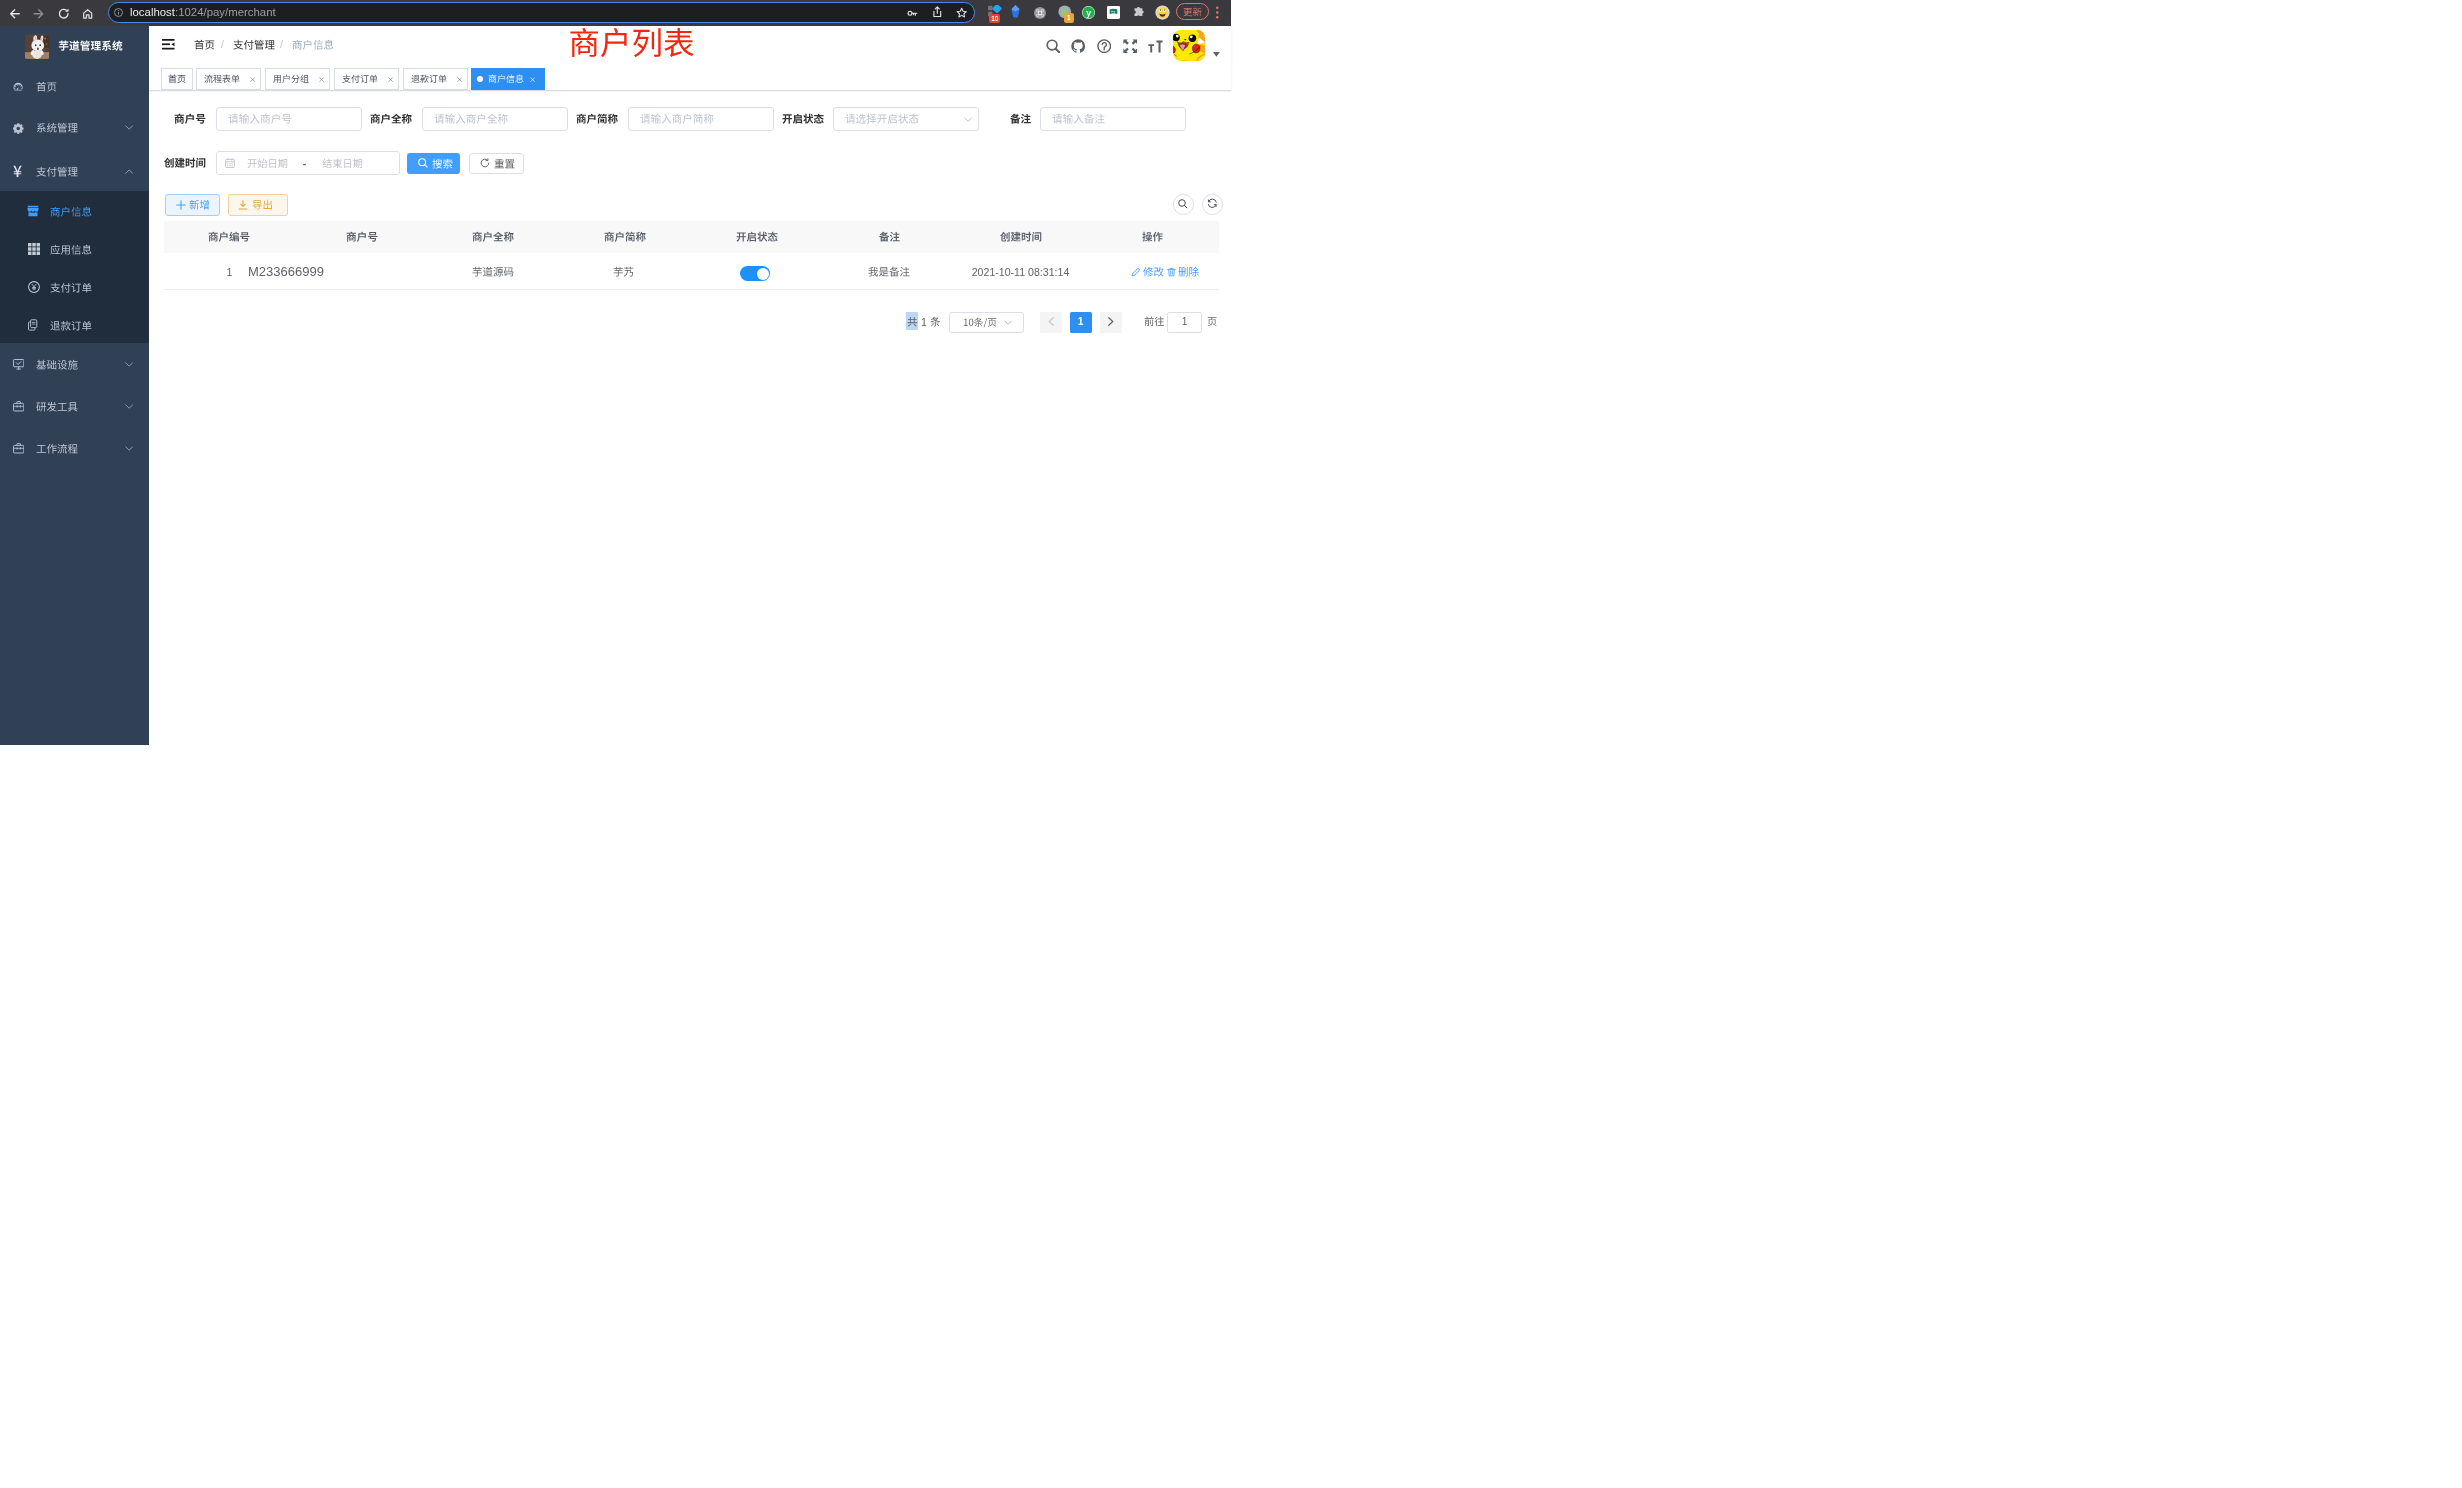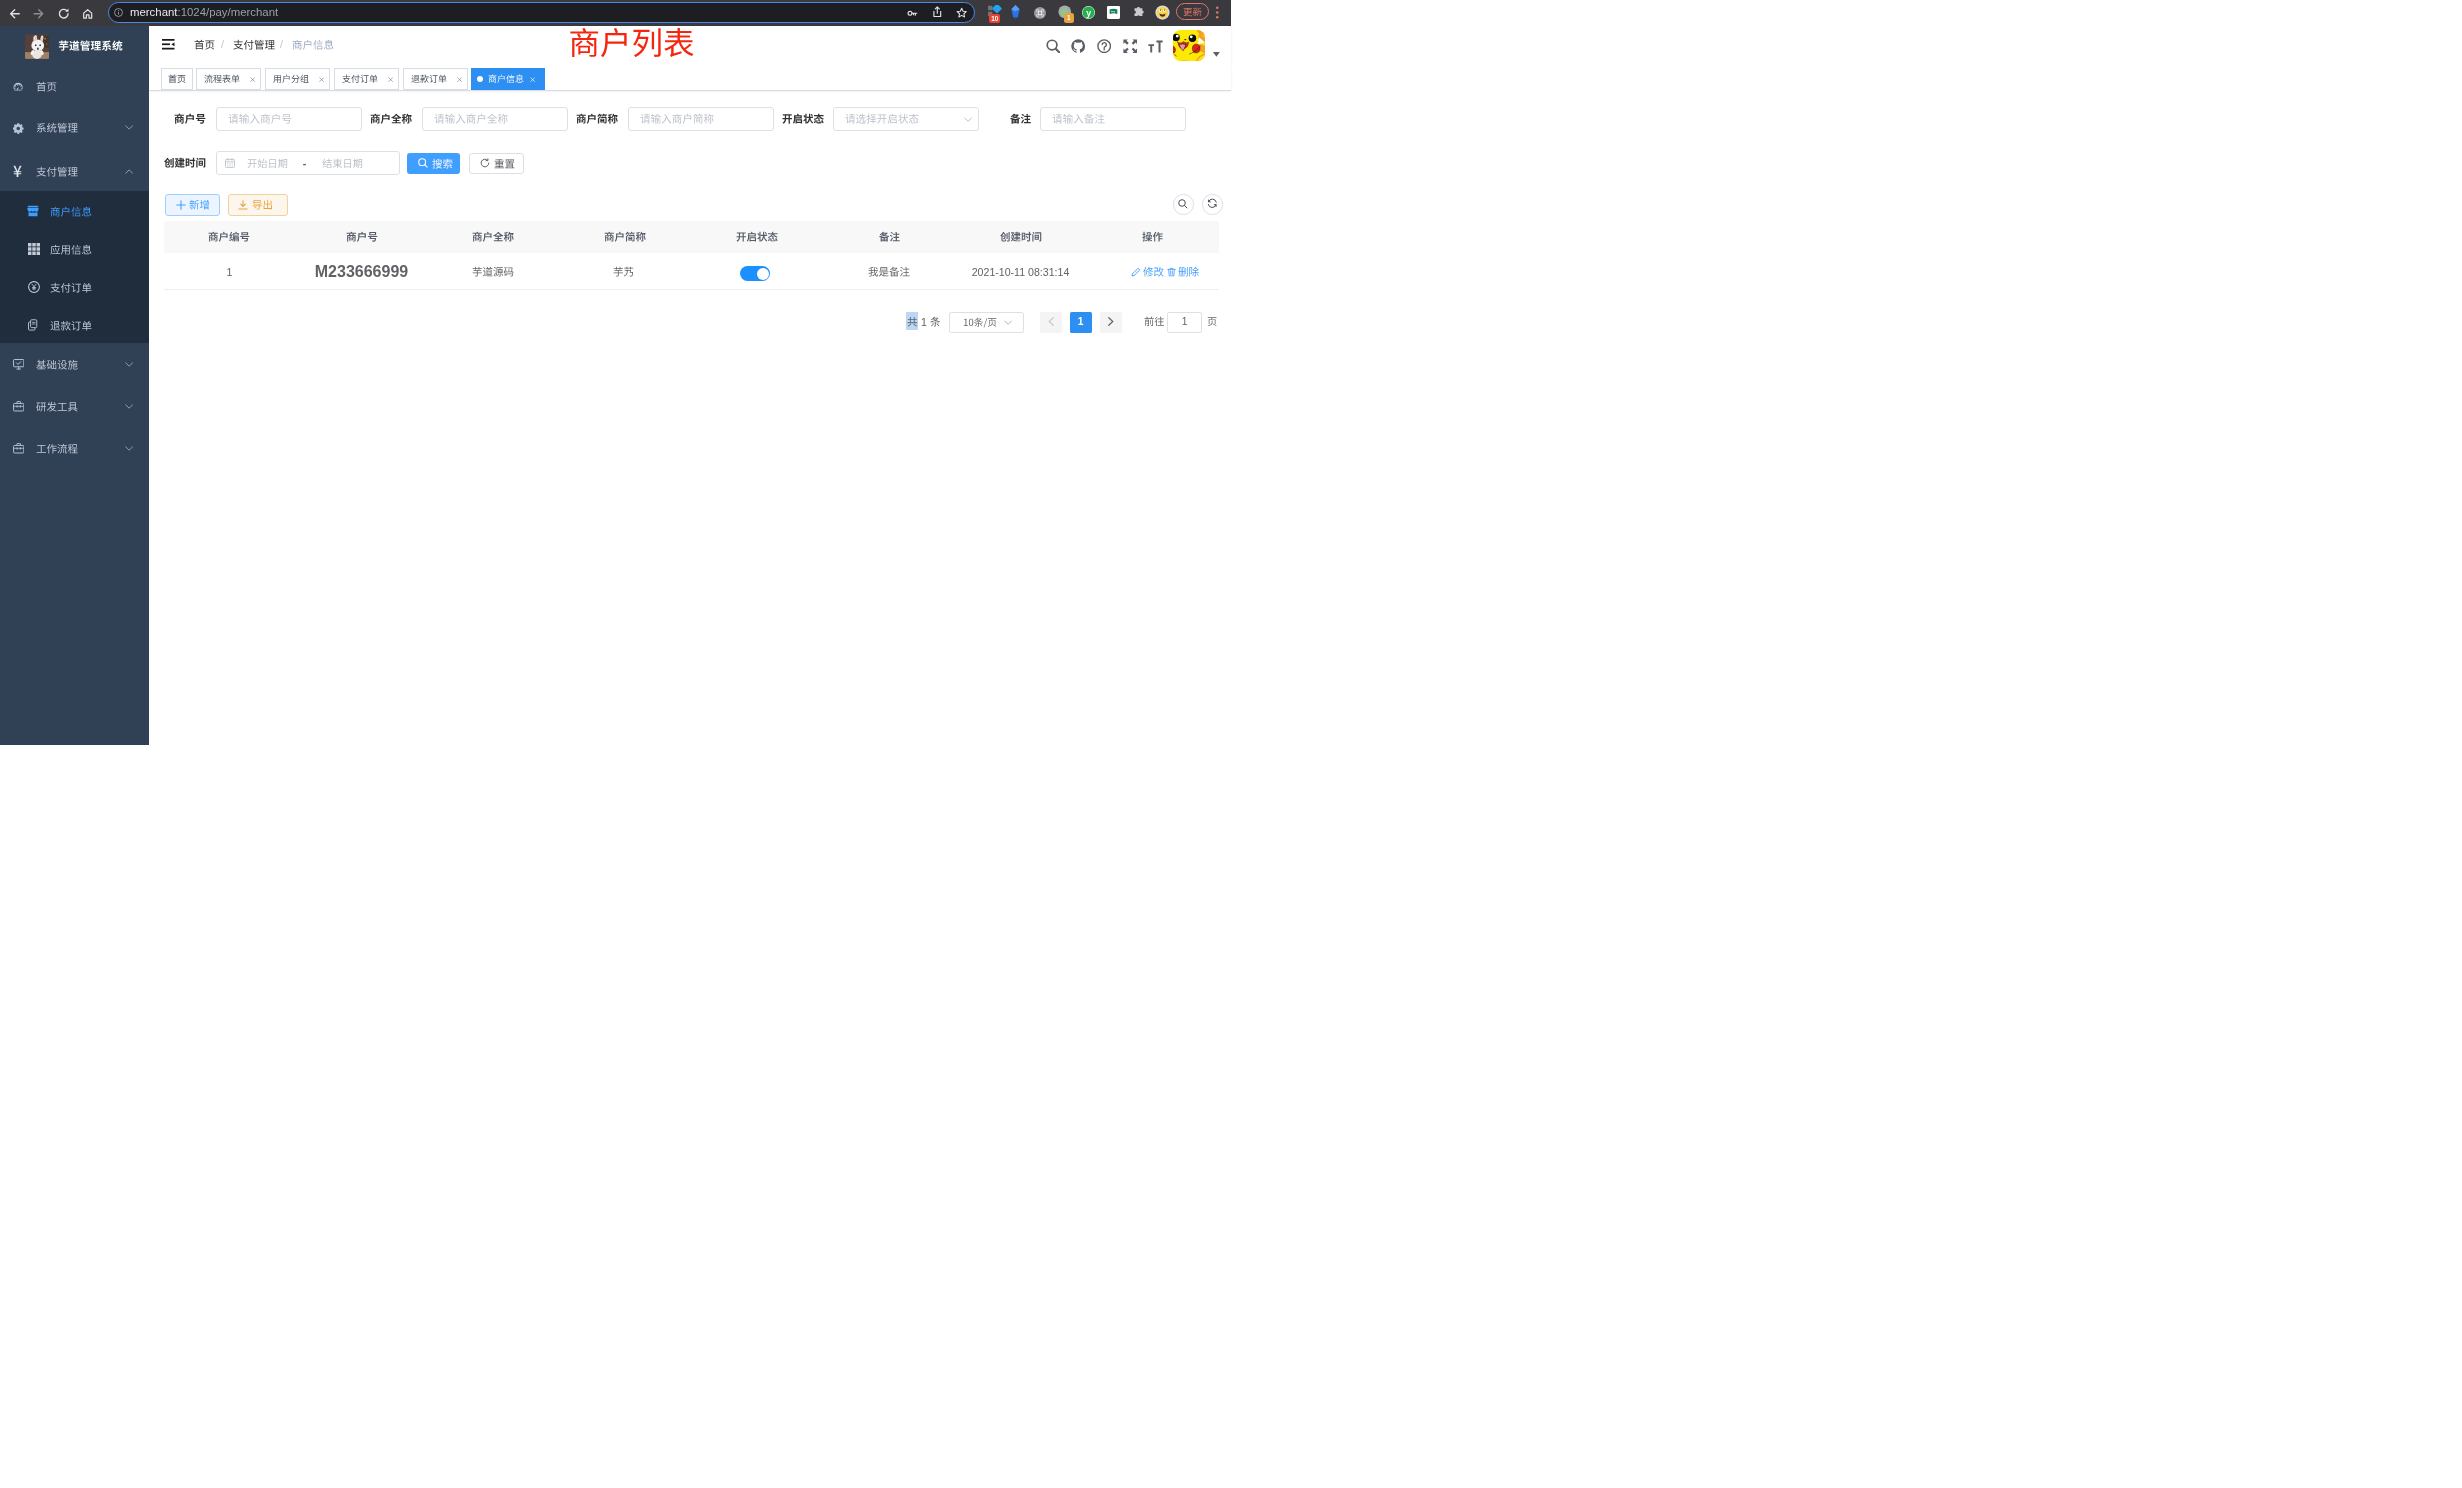--- a/index.html
+++ b/index.html
@@ -17,21 +17,21 @@
   </svg>
 <svg class="abs" style="left:82px;top:8.3px;" width="11.4" height="11.4" viewBox="0 0 15 15">
     <path d="M2.2 6.8L7.5 2.2L12.8 6.8V13.3H9.2V9.0H5.8V13.3H2.2Z" stroke="#dee1e6" stroke-width="1.6" fill="none" stroke-linejoin="round"></path>
   </svg>
 <div class="abs" style="left:108px;top:1.9px;width:867px;height:21px;background:#1d1e22;border:1.4px solid #4c88ea;border-radius:11px"></div>
 <svg class="abs" style="left:114px;top:8.3px;" width="9" height="9" viewBox="0 0 12 12">
     <circle cx="6" cy="6" r="5.3" stroke="#9aa0a6" stroke-width="1.2" fill="none"></circle>
     <rect x="5.4" y="5.2" width="1.2" height="3.6" fill="#9aa0a6"></rect>
     <rect x="5.4" y="2.9" width="1.2" height="1.3" fill="#9aa0a6"></rect>
   </svg>
-<div class="abs" style="left:130px;top:4.2px;font-size:11.4px;line-height:16.7px;white-space:nowrap"><span style="color:#e9eaee">merchant</span><span style="color:#9aa0a6">:1024/pay/merchant</span></div>
+<div class="abs" style="left:130px;top:4.2px;font-size:11.4px;line-height:16.7px;white-space:nowrap"><span style="color:#e9eaee">localhost</span><span style="color:#9aa0a6">:1024/pay/merchant</span></div>
 <svg class="abs" style="left:907px;top:7.6px;" width="10.6" height="10.6" viewBox="0 0 14 14">
     <circle cx="4" cy="7" r="2.6" stroke="#dee1e6" stroke-width="1.5" fill="none"></circle>
     <path d="M6.6 7H13M11 7v2.6M8.7 7v1.8" stroke="#dee1e6" stroke-width="1.5" fill="none" stroke-linecap="round"></path>
   </svg>
 <svg class="abs" style="left:932px;top:6.4px;" width="10.6" height="12" viewBox="0 0 14 16">
     <path d="M2.5 6.5v7.5h9V6.5" stroke="#dee1e6" stroke-width="1.5" fill="none" stroke-linejoin="round"></path>
     <path d="M7 1.5v8M4.3 3.8L7 1.2l2.7 2.6" stroke="#dee1e6" stroke-width="1.5" fill="none" stroke-linecap="round" stroke-linejoin="round"></path>
   </svg>
 <svg class="abs" style="left:956px;top:7.2px;" width="11.4" height="11.4" viewBox="0 0 15 15">
     <path d="M7.5 1.6l1.8 3.9 4.2.5-3.1 2.9.8 4.2-3.7-2.1-3.7 2.1.8-4.2-3.1-2.9 4.2-.5z" stroke="#dee1e6" stroke-width="1.4" fill="none" stroke-linejoin="round"></path>
@@ -470,21 +470,21 @@
     <path transform="translate(0 14.0)" d="M4.6 -10.7L10.5 -10.7L10.5 -9.4L4.6 -9.4ZM10 -10.7L10.4 -10.7L10.6 -10.8L11.6 -10.2Q11 -9.2 10.1 -8.5Q9.3 -7.7 8.2 -7.1Q7.2 -6.5 6 -6Q4.8 -5.6 3.5 -5.2Q2.2 -4.9 0.9 -4.7Q0.9 -5 0.8 -5.2Q0.7 -5.5 0.5 -5.7Q0.4 -6 0.3 -6.2Q1.5 -6.3 2.7 -6.5Q3.9 -6.8 5.1 -7.2Q6.2 -7.5 7.1 -8Q8.1 -8.5 8.8 -9.2Q9.6 -9.8 10 -10.5ZM4.6 -9.5Q5.5 -8.6 6.9 -8Q8.3 -7.3 10.1 -6.9Q11.8 -6.5 13.8 -6.3Q13.6 -6.2 13.4 -5.9Q13.2 -5.6 13.1 -5.4Q12.9 -5.1 12.8 -4.9Q10.9 -5.2 9.1 -5.7Q7.4 -6.2 5.9 -6.9Q4.4 -7.7 3.3 -8.8ZM2.2 -5L11.7 -5L11.7 1.2L10.1 1.2L10.1 -3.7L3.7 -3.7L3.7 1.2L2.2 1.2ZM2.9 -2.7L10.7 -2.7L10.7 -1.6L2.9 -1.6ZM2.9 -0.5L10.7 -0.5L10.7 0.8L2.9 0.8ZM6.2 -4.4L7.7 -4.4L7.7 0.2L6.2 0.2ZM5.1 -11.9L6.7 -11.6Q5.9 -10.4 4.7 -9.3Q3.6 -8.3 1.9 -7.4Q1.8 -7.6 1.6 -7.8Q1.4 -8 1.3 -8.2Q1.1 -8.4 0.9 -8.5Q1.9 -9 2.7 -9.5Q3.5 -10.1 4.1 -10.7Q4.7 -11.3 5.1 -11.9ZM19.4 -5.1L26.7 -5.1L26.7 -3.7L19.4 -3.7ZM18.4 -0.6L27.6 -0.6L27.6 0.8L18.4 0.8ZM18.8 -9.2L27.2 -9.2L27.2 -7.8L18.8 -7.8ZM22.3 -8.4L23.9 -8.4L23.9 -0L22.3 -0ZM15.3 -10.6L16.1 -11.7Q16.6 -11.5 17.1 -11.2Q17.6 -11 18 -10.7Q18.5 -10.5 18.8 -10.3L17.9 -9Q17.6 -9.3 17.2 -9.5Q16.7 -9.8 16.2 -10.1Q15.7 -10.4 15.3 -10.6ZM14.5 -6.7L15.3 -7.8Q15.8 -7.6 16.2 -7.4Q16.7 -7.1 17.2 -6.9Q17.7 -6.6 18 -6.4L17.1 -5.2Q16.9 -5.4 16.4 -5.7Q15.9 -5.9 15.5 -6.2Q15 -6.5 14.5 -6.7ZM14.9 0.1Q15.3 -0.4 15.7 -1.2Q16.2 -1.9 16.7 -2.7Q17.2 -3.6 17.6 -4.4L18.7 -3.4Q18.3 -2.6 17.9 -1.9Q17.5 -1.1 17 -0.3Q16.6 0.4 16.2 1.1ZM21.7 -11.4L23 -11.9Q23.4 -11.4 23.7 -10.8Q24 -10.2 24.2 -9.7L22.7 -9.2Q22.6 -9.6 22.3 -10.3Q22 -10.9 21.7 -11.4Z" fill="#555c68"></path>
   </svg>
 <svg class="abs" style="left:1000px;top:230px" width="42" height="14" viewBox="0 0 56.0 18.2">
     <path transform="translate(0 14.0)" d="M11.4 -11.6L12.9 -11.6L12.9 -0.6Q12.9 0.1 12.8 0.4Q12.6 0.7 12.2 0.9Q11.8 1.1 11.1 1.1Q10.4 1.2 9.4 1.2Q9.4 0.9 9.2 0.5Q9.1 0 8.9 -0.3Q9.4 -0.2 9.8 -0.2Q10.3 -0.2 10.6 -0.2Q10.9 -0.2 11.1 -0.2Q11.3 -0.2 11.4 -0.3Q11.4 -0.4 11.4 -0.6ZM8.7 -10.2L10.2 -10.2L10.2 -2.3L8.7 -2.3ZM2.6 -6.8L6.4 -6.8L6.4 -5.5L2.6 -5.5ZM1.9 -6.8L3.4 -6.8L3.4 -0.9Q3.4 -0.5 3.5 -0.4Q3.6 -0.3 4.1 -0.3Q4.2 -0.3 4.5 -0.3Q4.8 -0.3 5.1 -0.3Q5.5 -0.3 5.8 -0.3Q6 -0.3 6.2 -0.3Q6.5 -0.3 6.6 -0.4Q6.8 -0.6 6.9 -1Q6.9 -1.4 7 -2.1Q7.2 -1.9 7.6 -1.8Q8 -1.6 8.3 -1.6Q8.2 -0.6 8 -0Q7.8 0.5 7.4 0.8Q7 1 6.3 1Q6.2 1 6 1Q5.7 1 5.4 1Q5.1 1 4.8 1Q4.5 1 4.3 1Q4.1 1 4 1Q3.2 1 2.7 0.8Q2.3 0.7 2.1 0.2Q1.9 -0.2 1.9 -0.9ZM5.9 -6.8L7.3 -6.8Q7.3 -6.8 7.3 -6.6Q7.3 -6.4 7.3 -6.2Q7.2 -5.1 7.2 -4.3Q7.1 -3.5 7 -3.1Q6.9 -2.7 6.7 -2.5Q6.5 -2.3 6.3 -2.2Q6.1 -2.1 5.8 -2Q5.6 -2 5.2 -2Q4.8 -2 4.3 -2Q4.3 -2.3 4.2 -2.7Q4.1 -3 4 -3.3Q4.3 -3.3 4.6 -3.2Q4.9 -3.2 5.1 -3.2Q5.2 -3.2 5.3 -3.3Q5.4 -3.3 5.5 -3.4Q5.6 -3.5 5.6 -3.8Q5.7 -4.2 5.8 -4.8Q5.8 -5.5 5.9 -6.6ZM4 -10.3L5.1 -11.1Q5.6 -10.5 6.3 -9.8Q6.9 -9.1 7.5 -8.4Q8.1 -7.8 8.4 -7.2L7.3 -6.2Q7 -6.8 6.4 -7.5Q5.9 -8.2 5.3 -8.9Q4.6 -9.6 4 -10.3ZM4.2 -11.9L5.6 -11.4Q4.9 -9.8 3.8 -8.4Q2.7 -6.9 1.4 -5.9Q1.2 -6.1 1 -6.3Q0.9 -6.5 0.6 -6.7Q0.4 -6.9 0.3 -7Q1.1 -7.6 1.9 -8.4Q2.7 -9.2 3.3 -10.1Q3.9 -11 4.2 -11.9ZM18.7 -8.9L27.3 -8.9L27.3 -7.7L18.7 -7.7ZM19.3 -5L26.6 -5L26.6 -3.9L19.3 -3.9ZM18.7 -3.1L27.1 -3.1L27.1 -1.9L18.7 -1.9ZM21.9 -11.8L23.3 -11.8L23.3 -0.9L21.9 -0.9ZM19.5 -10.8L26.4 -10.8L26.4 -5.8L19.4 -5.8L19.4 -6.9L25.1 -6.9L25.1 -9.6L19.5 -9.6ZM14.8 -11.1L18 -11.1L18 -9.7L14.8 -9.7ZM15.9 -7.1L18 -7.1L18 -5.8L15.9 -5.8ZM17.5 -7.1L17.7 -7.1L18 -7.1L18.8 -6.9Q18.5 -3.8 17.7 -1.8Q16.8 0.2 15.5 1.2Q15.4 1.1 15.2 0.9Q15 0.7 14.8 0.5Q14.6 0.3 14.4 0.2Q15.7 -0.7 16.5 -2.4Q17.2 -4.1 17.5 -6.8ZM16 -4.8Q16.4 -3.4 17.1 -2.6Q17.7 -1.7 18.6 -1.2Q19.5 -0.8 20.6 -0.6Q21.7 -0.4 23 -0.4Q23.2 -0.4 23.6 -0.4Q24.1 -0.4 24.6 -0.4Q25.2 -0.4 25.8 -0.4Q26.3 -0.4 26.8 -0.4Q27.3 -0.4 27.6 -0.5Q27.4 -0.3 27.3 -0.1Q27.2 0.2 27.1 0.5Q27 0.7 27 0.9L26.3 0.9L22.9 0.9Q21.4 0.9 20.2 0.7Q18.9 0.5 17.9 -0.1Q16.9 -0.6 16.1 -1.7Q15.4 -2.8 14.9 -4.5ZM15.3 -5.2Q15.2 -5.3 15.1 -5.5Q15 -5.8 14.9 -6Q14.8 -6.2 14.7 -6.3Q14.9 -6.4 15.2 -6.7Q15.4 -6.9 15.7 -7.3Q15.8 -7.5 16.1 -8.1Q16.4 -8.6 16.8 -9.4Q17.2 -10.2 17.4 -11L17.4 -11L18 -11.3L18.9 -10.6Q18.3 -9.3 17.6 -8.1Q16.9 -6.8 16.3 -5.9L16.3 -5.9Q16.3 -5.9 16.2 -5.8Q16 -5.8 15.8 -5.6Q15.6 -5.5 15.4 -5.4Q15.3 -5.3 15.3 -5.2ZM29.7 -10.7L33.7 -10.7L33.7 -1.4L29.7 -1.4L29.7 -2.7L32.3 -2.7L32.3 -9.4L29.7 -9.4ZM29.8 -6.8L32.7 -6.8L32.7 -5.5L29.8 -5.5ZM29 -10.7L30.4 -10.7L30.4 -0.3L29 -0.3ZM34.2 -9.2L41.6 -9.2L41.6 -7.7L34.2 -7.7ZM38.5 -11.8L40.1 -11.8L40.1 -0.8Q40.1 -0.1 39.9 0.2Q39.7 0.6 39.2 0.8Q38.8 0.9 38.1 1Q37.3 1 36.3 1Q36.2 0.7 36.1 0.3Q35.9 -0.2 35.8 -0.5Q36.3 -0.5 36.8 -0.5Q37.2 -0.5 37.6 -0.5Q38 -0.5 38.1 -0.5Q38.3 -0.5 38.4 -0.6Q38.5 -0.6 38.5 -0.8ZM34.5 -6.1L35.7 -6.7Q36.1 -6.3 36.5 -5.7Q36.9 -5.1 37.3 -4.5Q37.6 -4 37.8 -3.6L36.5 -2.8Q36.3 -3.2 36 -3.8Q35.6 -4.4 35.2 -5Q34.8 -5.6 34.5 -6.1ZM43.1 -8.5L44.6 -8.5L44.6 1.2L43.1 1.2ZM43.3 -11L44.5 -11.7Q44.8 -11.4 45.1 -11.1Q45.5 -10.7 45.8 -10.3Q46 -10 46.2 -9.7L44.9 -8.8Q44.8 -9.1 44.5 -9.5Q44.2 -9.9 43.9 -10.3Q43.6 -10.7 43.3 -11ZM46.8 -11.1L54.3 -11.1L54.3 -9.7L46.8 -9.7ZM53.5 -11.1L55 -11.1L55 -0.4Q55 0.1 54.9 0.4Q54.8 0.7 54.5 0.9Q54.1 1.1 53.6 1.1Q53.2 1.1 52.5 1.1Q52.4 0.8 52.3 0.4Q52.2 0 52.1 -0.2Q52.4 -0.2 52.8 -0.2Q53.1 -0.2 53.2 -0.2Q53.4 -0.2 53.4 -0.3Q53.5 -0.3 53.5 -0.5ZM47.6 -4L47.6 -2.5L50.4 -2.5L50.4 -4ZM47.6 -6.7L47.6 -5.2L50.4 -5.2L50.4 -6.7ZM46.2 -7.9L51.9 -7.9L51.9 -1.3L46.2 -1.3Z" fill="#555c68"></path>
   </svg>
 <svg class="abs" style="left:1142px;top:230px" width="21" height="14" viewBox="0 0 28.0 18.2">
     <path transform="translate(0 14.0)" d="M0.4 -4.6Q1.2 -4.8 2.3 -5.2Q3.4 -5.5 4.5 -5.9L4.7 -4.6Q3.7 -4.2 2.7 -3.8Q1.6 -3.5 0.7 -3.2ZM0.6 -9.2L4.6 -9.2L4.6 -7.8L0.6 -7.8ZM2 -11.9L3.4 -11.9L3.4 -0.5Q3.4 0 3.3 0.3Q3.2 0.6 2.9 0.8Q2.6 1 2.2 1Q1.8 1.1 1.2 1.1Q1.2 0.8 1.1 0.4Q1 0 0.9 -0.3Q1.2 -0.2 1.4 -0.2Q1.7 -0.2 1.8 -0.2Q2 -0.2 2 -0.5ZM7.7 -10.3L7.7 -9.2L10.4 -9.2L10.4 -10.3ZM6.4 -11.3L11.8 -11.3L11.8 -8.1L6.4 -8.1ZM6.2 -6.6L6.2 -5.4L7.6 -5.4L7.6 -6.6ZM5.1 -7.6L8.7 -7.6L8.7 -4.3L5.1 -4.3ZM10.5 -6.6L10.5 -5.4L11.9 -5.4L11.9 -6.6ZM9.4 -7.6L13.1 -7.6L13.1 -4.3L9.4 -4.3ZM4.9 -3.4L13.4 -3.4L13.4 -2.2L4.9 -2.2ZM8.3 -4.4L9.8 -4.4L9.8 1.2L8.3 1.2ZM8.2 -2.8L9.3 -2.4Q8.8 -1.6 8.1 -1Q7.4 -0.3 6.5 0.2Q5.7 0.7 4.8 1Q4.6 0.7 4.4 0.4Q4.1 0 3.9 -0.2Q4.7 -0.4 5.5 -0.8Q6.4 -1.2 7.1 -1.7Q7.7 -2.2 8.2 -2.8ZM10.1 -2.7Q10.4 -2.2 11 -1.7Q11.6 -1.2 12.3 -0.9Q13 -0.5 13.7 -0.3Q13.5 -0.2 13.3 0.1Q13.1 0.3 13 0.5Q12.8 0.7 12.7 0.9Q12 0.6 11.3 0.1Q10.6 -0.4 10 -1Q9.4 -1.6 9 -2.3ZM20.9 -9.6L27.6 -9.6L27.6 -8.1L20.2 -8.1ZM22.7 -6.5L27.2 -6.5L27.2 -5.1L22.7 -5.1ZM22.7 -3.4L27.4 -3.4L27.4 -2L22.7 -2ZM21.9 -9.1L23.5 -9.1L23.5 1.2L21.9 1.2ZM21.3 -11.7L22.7 -11.3Q22.3 -10.2 21.8 -9.1Q21.3 -8 20.6 -7Q20 -6.1 19.4 -5.3Q19.3 -5.5 19.1 -5.7Q18.9 -5.9 18.6 -6.1Q18.4 -6.3 18.2 -6.4Q18.9 -7 19.4 -7.9Q20 -8.7 20.5 -9.7Q20.9 -10.7 21.3 -11.7ZM17.6 -11.8L19.1 -11.3Q18.6 -10.2 18 -9Q17.4 -7.8 16.7 -6.7Q16 -5.7 15.2 -4.9Q15.1 -5 15 -5.3Q14.8 -5.7 14.7 -6Q14.5 -6.3 14.4 -6.4Q15 -7.1 15.6 -8Q16.2 -8.8 16.8 -9.8Q17.3 -10.8 17.6 -11.8ZM16.2 -8L17.7 -9.5L17.7 -9.5L17.7 1.2L16.2 1.2Z" fill="#555c68"></path>
   </svg>
 <div class="abs" style="left:164px;top:253px;width:1055px;height:37px;background:#fff;border-bottom:0.8px solid #ebeef5"></div>
 <div class="abs" style="left:116px;top:264px;width:227px;text-align:center;font-size:10.6px;line-height:16px;color:#606266;font-weight:400;white-space:nowrap">1</div>
-<div class="abs" style="left:248px;top:264px;width:227px;text-align:center;font-size:16px;line-height:16px;color:#606266;font-weight:700;white-space:nowrap">M233666999</div>
+<div class="abs" style="left:248px;top:264px;width:227px;text-align:left;font-size:13px;line-height:16px;color:#606266;font-weight:400;white-space:nowrap">M233666999</div>
 <svg class="abs" style="left:472px;top:265px" width="42" height="14" viewBox="0 0 56.0 18.2">
     <path transform="translate(0 14.0)" d="M0.9 -10.3L13.1 -10.3L13.1 -9.4L0.9 -9.4ZM1.9 -7.5L12.2 -7.5L12.2 -6.6L1.9 -6.6ZM0.8 -4.4L13.2 -4.4L13.2 -3.4L0.8 -3.4ZM4.1 -11.8L5.1 -11.8L5.1 -8L4.1 -8ZM8.8 -11.8L9.8 -11.8L9.8 -8L8.8 -8ZM6.5 -7.3L7.6 -7.3L7.6 -0.3Q7.6 0.2 7.4 0.5Q7.3 0.7 6.9 0.9Q6.5 1 5.9 1Q5.2 1.1 4.3 1.1Q4.2 0.9 4.2 0.7Q4.1 0.5 4 0.3Q3.9 0.2 3.9 0Q4.4 0 4.9 0Q5.3 0 5.7 0Q6 0 6.2 0Q6.4 0 6.5 -0Q6.5 -0.1 6.5 -0.3ZM18.4 -9.9L27.3 -9.9L27.3 -9L18.4 -9ZM22.2 -9.5L23.4 -9.4Q23.2 -8.9 23 -8.4Q22.7 -7.8 22.5 -7.4L21.7 -7.6Q21.8 -8 22 -8.6Q22.1 -9.1 22.2 -9.5ZM24.6 -11.8L25.7 -11.5Q25.3 -10.9 25 -10.4Q24.6 -9.9 24.3 -9.5L23.5 -9.8Q23.7 -10 23.9 -10.4Q24.1 -10.7 24.3 -11.1Q24.5 -11.5 24.6 -11.8ZM19.8 -11.4L20.7 -11.8Q21 -11.5 21.3 -11Q21.6 -10.6 21.7 -10.2L20.8 -9.8Q20.6 -10.2 20.4 -10.6Q20.1 -11.1 19.8 -11.4ZM17.7 -6.8L17.7 -1.2L16.7 -1.2L16.7 -5.8L14.7 -5.8L14.7 -6.8ZM14.9 -10.7L15.7 -11.2Q16.1 -10.9 16.5 -10.5Q16.9 -10.1 17.2 -9.7Q17.6 -9.3 17.8 -8.9L16.9 -8.3Q16.7 -8.7 16.4 -9.1Q16 -9.5 15.7 -9.9Q15.3 -10.4 14.9 -10.7ZM17.2 -1.5Q17.5 -1.5 17.9 -1.3Q18.2 -1.1 18.8 -0.7Q19.4 -0.4 20.3 -0.2Q21.2 -0.1 22.4 -0.1Q23.2 -0.1 24.1 -0.2Q25 -0.2 25.9 -0.3Q26.8 -0.3 27.5 -0.4Q27.4 -0.3 27.3 -0.1Q27.3 0.1 27.2 0.3Q27.2 0.5 27.2 0.6Q26.8 0.7 26.2 0.7Q25.6 0.7 24.9 0.7Q24.2 0.8 23.5 0.8Q22.9 0.8 22.4 0.8Q21.1 0.8 20.2 0.6Q19.3 0.5 18.5 0.1Q18.1 -0.2 17.8 -0.4Q17.4 -0.7 17.2 -0.7Q16.9 -0.7 16.6 -0.4Q16.3 -0.2 16 0.1Q15.6 0.5 15.2 1L14.6 0.1Q15.3 -0.6 16 -1.1Q16.6 -1.5 17.2 -1.5ZM20.4 -5.2L20.4 -4L25.1 -4L25.1 -5.2ZM20.4 -3.2L20.4 -2.1L25.1 -2.1L25.1 -3.2ZM20.4 -7.1L20.4 -5.9L25.1 -5.9L25.1 -7.1ZM19.4 -7.9L26.1 -7.9L26.1 -1.2L19.4 -1.2ZM33.1 -11.1L41.3 -11.1L41.3 -10.1L33.1 -10.1ZM32.7 -11.1L33.8 -11.1L33.8 -7.2Q33.8 -6.3 33.7 -5.2Q33.6 -4.2 33.4 -3Q33.2 -1.9 32.9 -0.9Q32.5 0.2 31.9 1.1Q31.8 1 31.6 0.9Q31.5 0.8 31.3 0.7Q31.1 0.6 31 0.5Q31.6 -0.3 31.9 -1.3Q32.3 -2.3 32.5 -3.3Q32.6 -4.4 32.7 -5.4Q32.7 -6.4 32.7 -7.2ZM35.5 -5.7L35.5 -4.5L39.8 -4.5L39.8 -5.7ZM35.5 -7.7L35.5 -6.5L39.8 -6.5L39.8 -7.7ZM34.6 -8.5L40.8 -8.5L40.8 -3.7L34.6 -3.7ZM35.1 -2.9L36 -2.6Q35.8 -2.1 35.5 -1.6Q35.2 -1 34.9 -0.6Q34.5 -0.1 34.2 0.3Q34.1 0.2 34 0.1Q33.8 0 33.7 -0.1Q33.5 -0.2 33.4 -0.3Q33.9 -0.8 34.3 -1.5Q34.8 -2.2 35.1 -2.9ZM39 -2.6L39.9 -3Q40.2 -2.6 40.5 -2.1Q40.8 -1.6 41.1 -1.1Q41.4 -0.6 41.5 -0.3L40.6 0.1Q40.4 -0.2 40.2 -0.7Q39.9 -1.2 39.6 -1.7Q39.3 -2.2 39 -2.6ZM37.1 -9.9L38.3 -9.7Q38.1 -9.2 37.8 -8.8Q37.6 -8.3 37.4 -8L36.6 -8.2Q36.7 -8.6 36.9 -9.1Q37 -9.6 37.1 -9.9ZM37.1 -4.1L38.1 -4.1L38.1 0Q38.1 0.4 38 0.6Q37.9 0.8 37.6 1Q37.3 1.1 36.9 1.1Q36.4 1.1 35.7 1.1Q35.7 0.9 35.6 0.7Q35.5 0.4 35.4 0.2Q35.9 0.2 36.3 0.2Q36.7 0.2 36.9 0.2Q37.1 0.2 37.1 0ZM29.2 -10.9L29.8 -11.6Q30.2 -11.4 30.7 -11.1Q31.1 -10.8 31.5 -10.6Q31.9 -10.3 32.2 -10.1L31.5 -9.3Q31.3 -9.5 30.9 -9.8Q30.5 -10 30 -10.3Q29.6 -10.6 29.2 -10.9ZM28.5 -7.1L29.1 -7.8Q29.5 -7.6 30 -7.4Q30.4 -7.1 30.8 -6.9Q31.2 -6.6 31.5 -6.4L30.9 -5.6Q30.6 -5.8 30.2 -6.1Q29.8 -6.3 29.4 -6.6Q28.9 -6.9 28.5 -7.1ZM28.8 0.3Q29.1 -0.2 29.5 -1Q29.9 -1.7 30.3 -2.6Q30.6 -3.4 31 -4.2L31.8 -3.6Q31.5 -2.9 31.2 -2.1Q30.8 -1.3 30.5 -0.5Q30.1 0.3 29.8 0.9ZM54.1 -5.6L55.2 -5.6Q55.2 -5.6 55.2 -5.5Q55.2 -5.5 55.1 -5.3Q55.1 -5.2 55.1 -5.1Q55 -3.3 54.8 -2.1Q54.6 -0.9 54.4 -0.3Q54.2 0.4 54 0.6Q53.8 0.8 53.6 0.9Q53.3 1 53 1Q52.8 1.1 52.3 1.1Q51.9 1.1 51.3 1Q51.3 0.8 51.3 0.5Q51.2 0.3 51.1 0.1Q51.6 0.1 52 0.1Q52.4 0.1 52.6 0.1Q52.8 0.1 52.9 0.1Q53 0.1 53.1 -0Q53.3 -0.2 53.5 -0.8Q53.7 -1.4 53.8 -2.5Q54 -3.6 54.1 -5.4ZM48.2 -10.9L53.4 -10.9L53.4 -10L48.2 -10ZM48.9 -9.1L49.9 -9Q49.8 -8.3 49.7 -7.5Q49.6 -6.7 49.6 -6Q49.5 -5.3 49.4 -4.7L48.4 -4.7Q48.5 -5.3 48.6 -6Q48.7 -6.8 48.8 -7.6Q48.8 -8.4 48.9 -9.1ZM48.7 -5.6L54.4 -5.6L54.4 -4.7L48.7 -4.7ZM47.7 -2.9L53.1 -2.9L53.1 -1.9L47.7 -1.9ZM53 -10.9L53.1 -10.9L53.2 -11L54 -10.9Q53.9 -10.3 53.9 -9.5Q53.8 -8.8 53.7 -8Q53.6 -7.2 53.5 -6.4Q53.4 -5.6 53.3 -4.9L52.3 -5Q52.4 -5.7 52.5 -6.5Q52.6 -7.3 52.7 -8.1Q52.8 -8.9 52.9 -9.6Q52.9 -10.3 53 -10.8ZM42.7 -11L47.5 -11L47.5 -10.1L42.7 -10.1ZM44.1 -6.7L47.1 -6.7L47.1 -0.6L44.1 -0.6L44.1 -1.6L46.2 -1.6L46.2 -5.8L44.1 -5.8ZM44.5 -10.5L45.5 -10.3Q45.2 -9 44.9 -7.8Q44.5 -6.5 44 -5.4Q43.5 -4.3 42.9 -3.5Q42.9 -3.6 42.8 -3.8Q42.7 -4 42.6 -4.2Q42.5 -4.5 42.4 -4.6Q43.2 -5.7 43.7 -7.2Q44.2 -8.8 44.5 -10.5ZM43.6 -6.7L44.5 -6.7L44.5 0.5L43.6 0.5Z" fill="#606266"></path>
   </svg>
 <svg class="abs" style="left:613px;top:265px" width="21" height="14" viewBox="0 0 28.0 18.2">
     <path transform="translate(0 14.0)" d="M0.9 -10.3L13.1 -10.3L13.1 -9.4L0.9 -9.4ZM1.9 -7.5L12.2 -7.5L12.2 -6.6L1.9 -6.6ZM0.8 -4.4L13.2 -4.4L13.2 -3.4L0.8 -3.4ZM4.1 -11.8L5.1 -11.8L5.1 -8L4.1 -8ZM8.8 -11.8L9.8 -11.8L9.8 -8L8.8 -8ZM6.5 -7.3L7.6 -7.3L7.6 -0.3Q7.6 0.2 7.4 0.5Q7.3 0.7 6.9 0.9Q6.5 1 5.9 1Q5.2 1.1 4.3 1.1Q4.2 0.9 4.2 0.7Q4.1 0.5 4 0.3Q3.9 0.2 3.9 0Q4.4 0 4.9 0Q5.3 0 5.7 0Q6 0 6.2 0Q6.4 0 6.5 -0Q6.5 -0.1 6.5 -0.3ZM15 -10.5L27 -10.5L27 -9.5L15 -9.5ZM18 -11.8L19.1 -11.8L19.1 -8.1L18 -8.1ZM22.9 -11.8L23.9 -11.8L23.9 -8.1L22.9 -8.1ZM22.7 -4.9L26 -4.9L26 -3.9L22.7 -3.9ZM15.5 -7.5L23.2 -7.5L23.2 -6.5L15.5 -6.5ZM25.7 -4.9L26.8 -4.9Q26.8 -4.9 26.8 -4.8Q26.7 -4.7 26.7 -4.6Q26.7 -4.5 26.7 -4.4Q26.6 -2.8 26.4 -1.8Q26.2 -0.8 26.1 -0.2Q25.9 0.3 25.6 0.6Q25.4 0.8 25.1 0.9Q24.9 1 24.5 1Q24.2 1 23.7 1Q23.1 1 22.5 1Q22.5 0.7 22.4 0.5Q22.3 0.2 22.2 -0.1Q22.8 0 23.4 0Q23.9 0 24.2 0Q24.4 0 24.5 0Q24.6 -0 24.8 -0.1Q24.9 -0.3 25.1 -0.8Q25.3 -1.3 25.4 -2.3Q25.6 -3.2 25.7 -4.7ZM18.7 -7.1L19.8 -7.1Q19.7 -5.8 19.5 -4.7Q19.3 -3.5 18.8 -2.4Q18.3 -1.3 17.4 -0.5Q16.6 0.4 15.1 1Q15 0.8 14.8 0.6Q14.6 0.3 14.4 0.2Q15.8 -0.4 16.6 -1.1Q17.4 -1.9 17.8 -2.9Q18.3 -3.8 18.4 -4.9Q18.6 -6 18.7 -7.1ZM22.9 -7.5L24 -7.5Q23.9 -6.9 23.7 -6.2Q23.6 -5.6 23.5 -5Q23.3 -4.4 23.2 -3.9L22.2 -3.9Q22.3 -4.4 22.5 -5Q22.6 -5.6 22.7 -6.3Q22.8 -6.9 22.9 -7.5Z" fill="#606266"></path>
   </svg>
 <div class="abs" style="left:740px;top:266px;width:30px;height:15px;border-radius:7.6px;background:#1d90ff"></div>
 <div class="abs" style="left:726px;top:268px;width:12px;height:12px;border-radius:50%;background:#fff;left:757px"></div>
 <svg class="abs" style="left:868px;top:265px" width="42" height="14" viewBox="0 0 56.0 18.2">
     <path transform="translate(0 14.0)" d="M9.9 -10.8L10.7 -11.4Q11.1 -11 11.5 -10.6Q11.9 -10.2 12.3 -9.8Q12.7 -9.4 12.9 -9L12.1 -8.4Q11.8 -8.8 11.5 -9.2Q11.1 -9.6 10.7 -10Q10.3 -10.5 9.9 -10.8ZM0.8 -7.6L13.2 -7.6L13.2 -6.6L0.8 -6.6ZM0.6 -3.5Q1.4 -3.7 2.5 -3.9Q3.6 -4.1 4.9 -4.4Q6.1 -4.6 7.3 -4.9L7.4 -4Q6.3 -3.7 5.1 -3.4Q3.9 -3.1 2.8 -2.9Q1.8 -2.7 0.9 -2.5ZM3.8 -10.3L4.8 -10.3L4.8 -0.2Q4.8 0.3 4.7 0.5Q4.6 0.8 4.2 0.9Q3.9 1.1 3.3 1.1Q2.7 1.1 1.9 1.1Q1.8 1 1.8 0.8Q1.7 0.6 1.6 0.4Q1.6 0.2 1.5 0.1Q2.1 0.1 2.7 0.1Q3.3 0.1 3.5 0.1Q3.6 0.1 3.7 0Q3.8 -0.1 3.8 -0.2ZM6.4 -11.6L7.2 -10.7Q6.4 -10.4 5.4 -10.2Q4.3 -10 3.3 -9.8Q2.2 -9.6 1.2 -9.4Q1.2 -9.6 1.1 -9.9Q1 -10.1 0.9 -10.3Q1.9 -10.5 2.9 -10.7Q3.9 -10.9 4.8 -11.1Q5.8 -11.3 6.4 -11.6ZM7.8 -11.6L8.9 -11.6Q8.9 -9.7 9.1 -8Q9.2 -6.2 9.5 -4.7Q9.8 -3.3 10.2 -2.2Q10.6 -1.1 11 -0.5Q11.5 0.1 12 0.1Q12.3 0.1 12.4 -0.5Q12.6 -1.1 12.6 -2.4Q12.8 -2.3 13 -2.1Q13.3 -1.9 13.5 -1.8Q13.4 -0.7 13.2 -0Q13.1 0.6 12.7 0.9Q12.4 1.2 11.9 1.2Q11.2 1.2 10.6 0.7Q10.1 0.2 9.6 -0.7Q9.2 -1.5 8.9 -2.7Q8.5 -3.9 8.3 -5.4Q8.1 -6.8 8 -8.4Q7.9 -10 7.8 -11.6ZM11.6 -6L12.6 -5.6Q11.9 -4.3 10.9 -3.1Q10 -2 8.8 -1Q7.6 -0.1 6.3 0.6Q6.2 0.4 6 0.2Q5.8 -0.1 5.6 -0.2Q6.8 -0.8 8 -1.7Q9.1 -2.6 10.1 -3.7Q11 -4.8 11.6 -6ZM14.8 -5.6L27.2 -5.6L27.2 -4.6L14.8 -4.6ZM21 -3.1L26.3 -3.1L26.3 -2.2L21 -2.2ZM20.6 -5.2L21.6 -5.2L21.6 0.1L20.6 0.1ZM17.8 -2.9Q18.3 -1.7 19 -1.2Q19.8 -0.6 20.8 -0.4Q21.9 -0.2 23.3 -0.1Q23.5 -0.1 23.9 -0.1Q24.3 -0.1 24.8 -0.1Q25.3 -0.1 25.8 -0.2Q26.4 -0.2 26.8 -0.2Q27.3 -0.2 27.5 -0.2Q27.4 -0 27.3 0.1Q27.2 0.3 27.2 0.5Q27.1 0.7 27.1 0.8L26.3 0.8L23.3 0.8Q22 0.8 21 0.7Q20.1 0.6 19.3 0.2Q18.5 -0.2 18 -0.8Q17.4 -1.5 17 -2.6ZM17.2 -4.2L18.3 -4Q18 -2.3 17.2 -1Q16.4 0.3 15.3 1.1Q15.2 1 15.1 0.9Q14.9 0.8 14.8 0.6Q14.6 0.5 14.5 0.4Q15.6 -0.3 16.3 -1.5Q17 -2.7 17.2 -4.2ZM17.3 -8.5L17.3 -7.3L24.6 -7.3L24.6 -8.5ZM17.3 -10.4L17.3 -9.3L24.6 -9.3L24.6 -10.4ZM16.3 -11.2L25.7 -11.2L25.7 -6.5L16.3 -6.5ZM32.6 -10.6L38.6 -10.6L38.6 -9.6L32.6 -9.6ZM38.2 -10.6L38.4 -10.6L38.6 -10.6L39.3 -10.2Q38.7 -9.3 37.8 -8.5Q37 -7.8 35.9 -7.2Q34.9 -6.6 33.7 -6.1Q32.5 -5.7 31.3 -5.3Q30.1 -5 28.9 -4.8Q28.9 -5 28.8 -5.2Q28.7 -5.3 28.6 -5.5Q28.5 -5.7 28.4 -5.8Q29.6 -6 30.7 -6.2Q31.9 -6.5 33 -6.9Q34.2 -7.3 35.2 -7.9Q36.1 -8.4 36.9 -9Q37.7 -9.7 38.2 -10.4ZM32.5 -9.6Q33.4 -8.6 34.8 -7.9Q36.2 -7.1 37.9 -6.7Q39.7 -6.2 41.6 -6Q41.5 -5.9 41.4 -5.7Q41.3 -5.5 41.1 -5.3Q41 -5.2 41 -5Q39.1 -5.3 37.3 -5.8Q35.5 -6.3 34 -7.2Q32.6 -8 31.6 -9.1ZM30.4 -5L39.6 -5L39.6 1.1L38.4 1.1L38.4 -4.1L31.5 -4.1L31.5 1.1L30.4 1.1ZM30.8 -2.7L38.9 -2.7L38.9 -1.8L30.8 -1.8ZM30.8 -0.3L38.9 -0.3L38.9 0.7L30.8 0.7ZM34.4 -4.6L35.5 -4.6L35.5 0.3L34.4 0.3ZM33.2 -11.8L34.3 -11.6Q33.6 -10.4 32.5 -9.4Q31.4 -8.3 29.8 -7.5Q29.7 -7.6 29.6 -7.7Q29.5 -7.9 29.3 -8Q29.2 -8.2 29.1 -8.2Q30.1 -8.7 30.9 -9.3Q31.7 -9.9 32.2 -10.6Q32.8 -11.2 33.2 -11.8ZM47.2 -4.9L54.6 -4.9L54.6 -3.9L47.2 -3.9ZM46.2 -0.3L55.5 -0.3L55.5 0.7L46.2 0.7ZM46.7 -9.1L55.1 -9.1L55.1 -8.1L46.7 -8.1ZM50.4 -8.5L51.4 -8.5L51.4 0.2L50.4 0.2ZM43.3 -10.8L43.9 -11.6Q44.4 -11.4 44.9 -11.1Q45.4 -10.9 45.8 -10.6Q46.3 -10.4 46.6 -10.1L46 -9.3Q45.7 -9.5 45.2 -9.8Q44.8 -10.1 44.3 -10.3Q43.8 -10.6 43.3 -10.8ZM42.6 -7L43.2 -7.7Q43.6 -7.6 44.1 -7.3Q44.6 -7 45 -6.8Q45.5 -6.5 45.8 -6.3L45.2 -5.4Q44.9 -5.7 44.5 -5.9Q44 -6.2 43.5 -6.5Q43 -6.7 42.6 -7ZM43 0.2Q43.4 -0.3 43.8 -1Q44.3 -1.8 44.8 -2.6Q45.3 -3.5 45.7 -4.3L46.4 -3.6Q46.1 -2.8 45.6 -2Q45.2 -1.2 44.7 -0.5Q44.3 0.3 43.9 1ZM49.7 -11.5L50.6 -11.8Q51 -11.3 51.3 -10.6Q51.7 -10 51.9 -9.5L50.8 -9.1Q50.7 -9.6 50.4 -10.3Q50 -10.9 49.7 -11.5Z" fill="#606266"></path>

